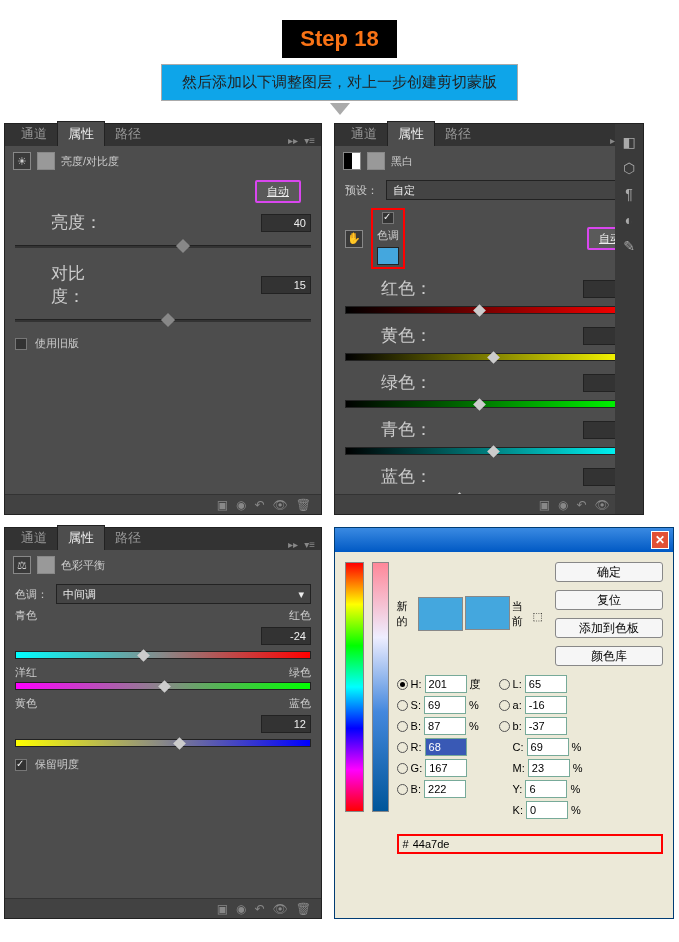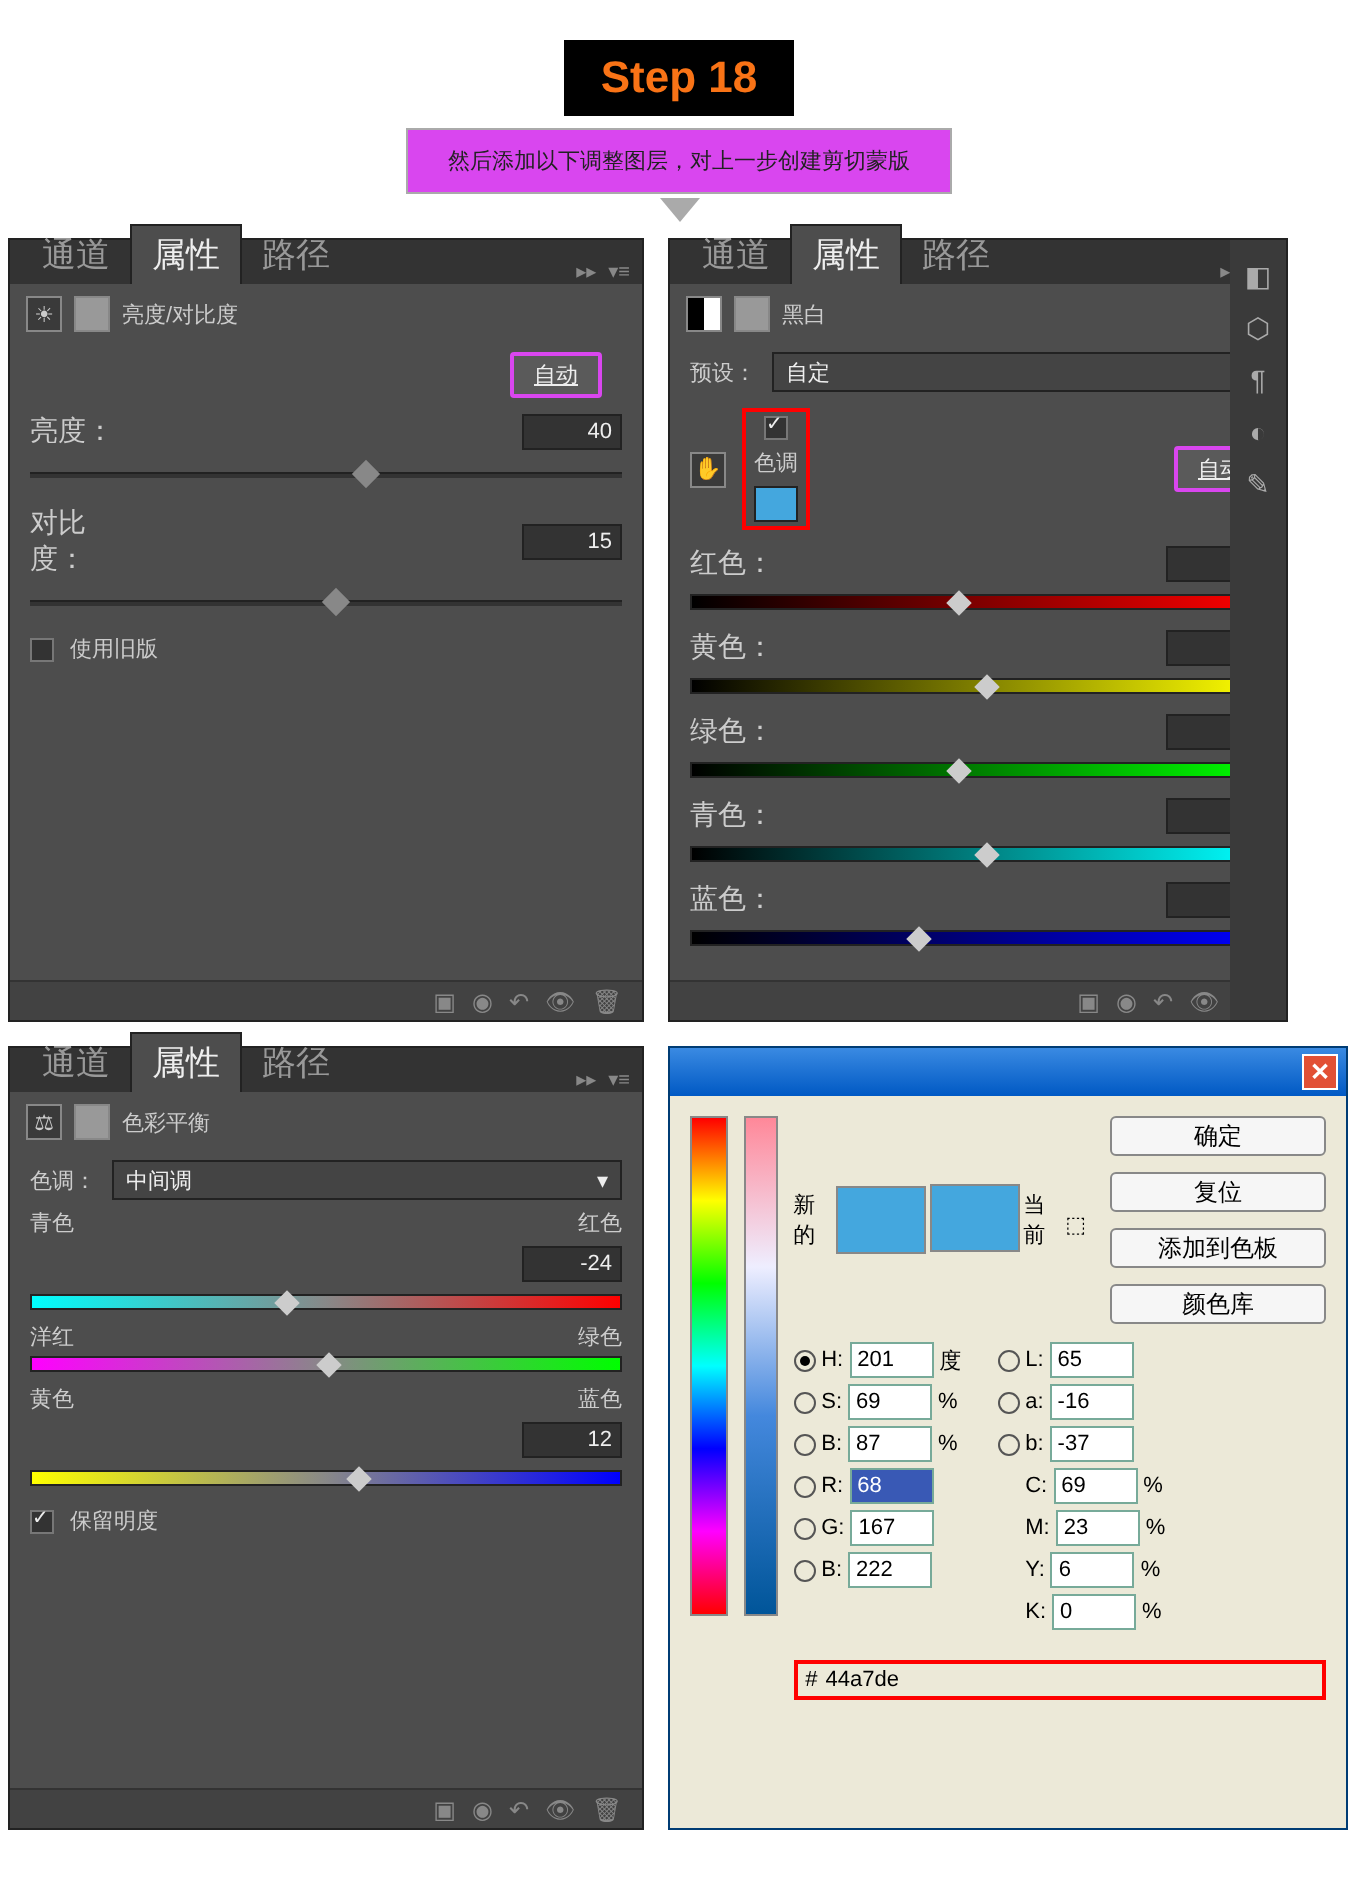--- a/index.html
+++ b/index.html
@@ -1,33 +1,33 @@
 <!DOCTYPE html>
 <html><head>
 <meta charset="utf-8">
 <style>
   *{box-sizing:border-box;margin:0;padding:0;}
   body{font-family:"Microsoft YaHei",Arial,sans-serif;font-size:11px;color:#ccc;width:679px;height:942px;background:#fff;}
   .step-badge{background:#000;color:#f97316;font-size:22px;font-weight:bold;padding:6px 18px;display:inline-block;margin:20px auto 6px;}
   .top{text-align:center;}
-  .instr{border:1px solid #aaa;padding:8px 20px;font-size:11px;color:#222;display:inline-block;background:#d946ef;}
+  .instr{border:1px solid #aaa;padding:8px 20px;font-size:15px;color:#222;display:inline-block;background:#0ea5e9;}
   .arrow-down{width:0;height:0;border-left:10px solid transparent;border-right:10px solid transparent;border-top:12px solid #aaa;margin:2px auto 8px;}
   .grid{position:relative;}
   .panel{position:absolute;background:#4d4d4d;border:1px solid #222;}
   .tabs{display:flex;background:#333;height:22px;align-items:flex-end;padding:0 6px;}
-  .tab{padding:3px 10px;color:#999;font-size:17px;}
+  .tab{padding:3px 10px;color:#999;font-size:13px;}
   .tab.active{background:#4d4d4d;color:#eee;border:1px solid #222;border-bottom:none;}
   .tabs .spacer{flex:1;}
   .tabs .tbi{color:#888;font-size:10px;margin-left:6px;}
   .titlebar{display:flex;align-items:center;padding:6px 8px;gap:6px;}
   .sq{width:18px;height:18px;border:1px solid #888;background:#3a3a3a;display:inline-flex;align-items:center;justify-content:center;}
   .sq.grey{background:#999;}
   .btn{background:#5a5a5a;border:2px solid #d946ef;color:#eee;padding:2px 10px;font-size:11px;border-radius:2px;cursor:pointer;text-decoration:underline;}
   .row{display:flex;align-items:center;padding:4px 10px;gap:8px;}
-  .lbl{flex:0 0 55px;color:#ccc;font-size:14px;}
+  .lbl{flex:0 0 55px;color:#ccc;font-size:17px;margin-left:36px;}
   .valbox{width:50px;height:18px;background:#333;border:1px solid #222;color:#eee;text-align:right;padding:0 4px;font-size:11px;display:flex;align-items:center;justify-content:flex-end;}
   .slider{height:12px;position:relative;margin:2px 10px 6px;}
   .slider .track{height:3px;background:#333;border-top:1px solid #222;position:absolute;top:5px;left:0;right:0;}
   .slider .thumb{width:10px;height:10px;background:#888;position:absolute;top:1px;transform:rotate(45deg);}
   .chk{width:12px;height:12px;border:1px solid #777;background:#333;display:inline-block;vertical-align:middle;}
   .chk.on::after{content:"✓";color:#eee;font-size:10px;position:relative;top:-3px;left:0;}
   .footer{position:absolute;bottom:0;left:0;right:0;height:20px;border-top:1px solid #333;background:#424242;display:flex;justify-content:flex-end;align-items:center;gap:8px;padding:0 10px;color:#888;}
   .footer span{font-size:12px;}
   .select{flex:1;height:20px;background:#444;border:1px solid #222;color:#eee;padding:0 6px;font-size:11px;display:flex;align-items:center;justify-content:space-between;}
   .spectrum-slider{height:8px;margin:2px 10px 6px;position:relative;border:1px solid #222;}

